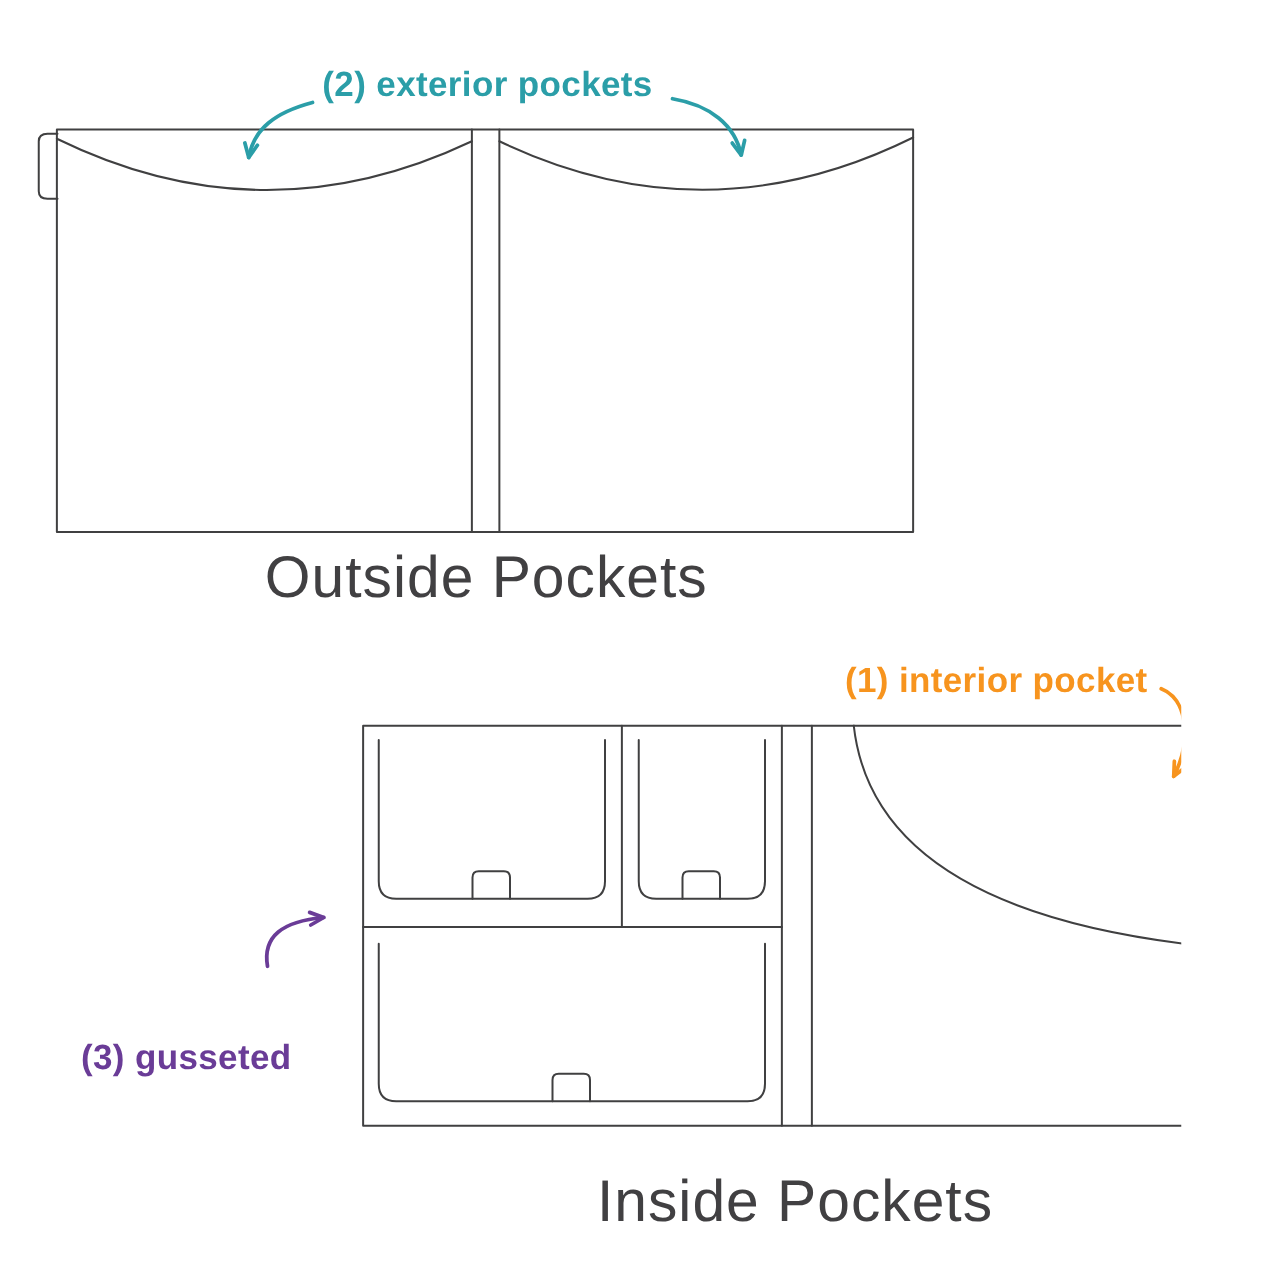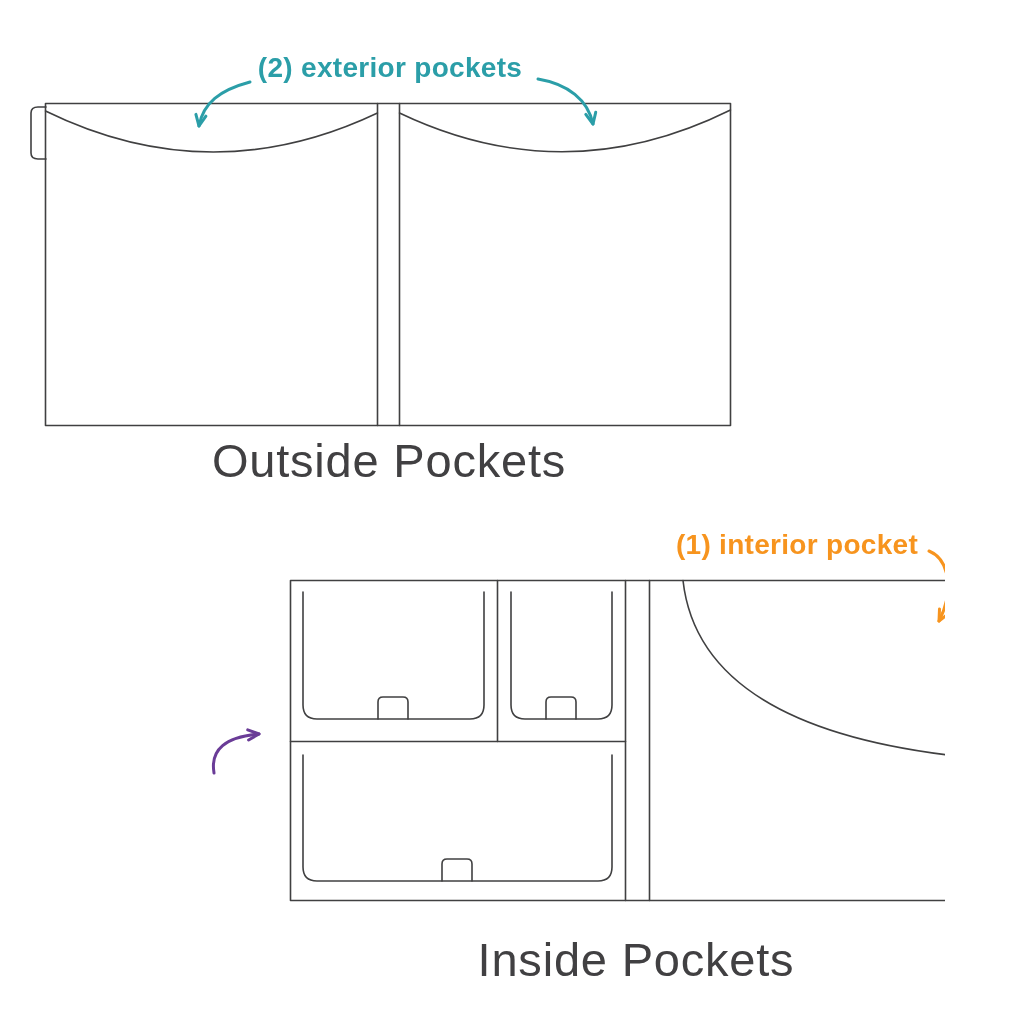--- a/index.html
+++ b/index.html
@@ -114,17 +114,18 @@
     </g>
   </svg>
 
   <div class="label annotation teal" style="left:390px; top:68px;">(2) exterior pockets</div>
 
   <div class="label title" style="left:389px; top:461px;">Outside Pockets</div>
 
   <div class="label annotation orange" style="left:797px; top:545px;">(1) interior pocket</div>
 
   <div class="label annotation purple" style="left:149px; top:846px;">
+    <div>(3) gusseted</div>
   </div>
 
   <div class="label title" style="left:636px; top:939px;margin-top:21px;">Inside Pockets</div>
 
 </div>
 
 </body></html>

